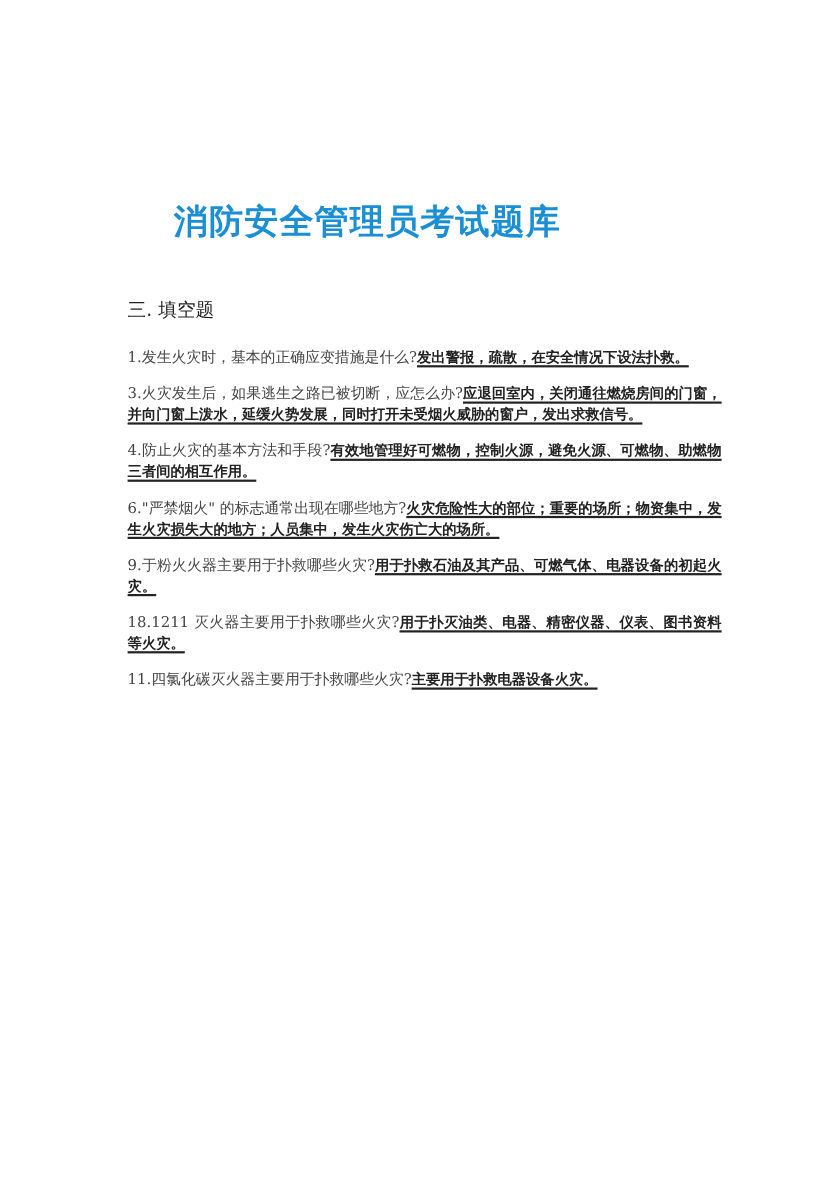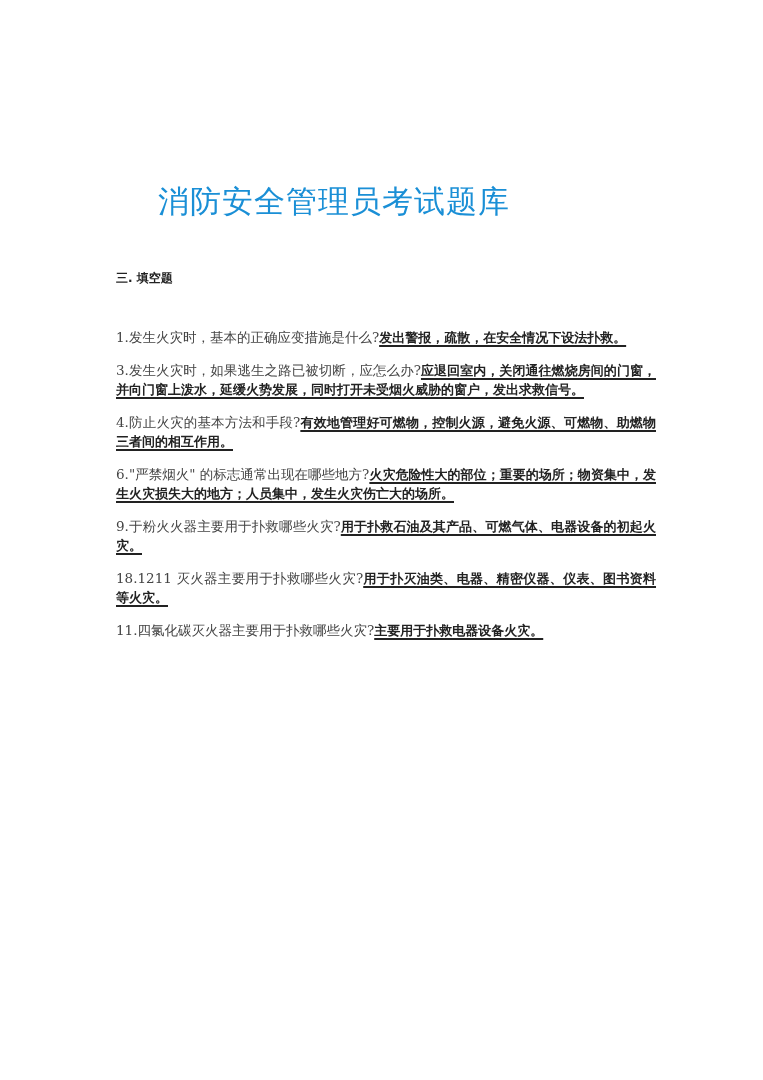--- a/index.html
+++ b/index.html
@@ -15,37 +15,37 @@
       font-family: "DejaVu Serif", "Liberation Serif", serif;
       color: #222222;
     }
     .page-title {
       position: absolute;
       top: 160px;
       left: 0;
       width: 668px;
       text-align: center;
       font-family: "DejaVu Sans", "Liberation Sans", sans-serif;
-      font-weight: normal;
+      font-weight: bold;
       font-size: 31px;
       letter-spacing: 1px;
       color: #1a8fd6;
     }
     .section-heading {
       position: absolute;
       top: 270px;
       left: 116px;
       font-family: "DejaVu Sans", "Liberation Sans", sans-serif;
-      font-weight: bold;
-      font-size: 12px;
+      font-weight: normal;
+      font-size: 17px;
       color: #222222;
     }
     .qa-list {
       position: absolute;
-      top: 328px;
+      top: 316px;
       left: 116px;
       width: 540px;
     }
     .qa-item {
       font-size: 13.5px;
       line-height: 19.5px;
       margin: 0 0 13px 0;
       text-align: justify;
     }
     .qa-item .num,
@@ -67,21 +67,21 @@
 <body>
 
 <h1 class="page-title">消防安全管理员考试题库</h1>
 
 <div class="section-heading">三. 填空题</div>
 
 <div class="qa-list">
   <p class="qa-item"><span class="num">1.</span><span class="question">发生火灾时，基本的正确应变措施是什么?</span><span class="answer">发出警报，疏散，在安全情况下设法扑救。</span></p>
 
 
-  <p class="qa-item"><span class="num">3.</span><span class="question">发生火灾时，如果逃生之路已被切断，应怎么办?</span><span class="answer">应退回室内，关闭通往燃烧房间的门窗，并向门窗上泼水，延缓火势发展，同时打开未受烟火威胁的窗户，发出求救信号。</span></p>
+  <p class="qa-item"><span class="num">3.</span><span class="question">火灾发生后，如果逃生之路已被切断，应怎么办?</span><span class="answer">应退回室内，关闭通往燃烧房间的门窗，并向门窗上泼水，延缓火势发展，同时打开未受烟火威胁的窗户，发出求救信号。</span></p>
 
   <p class="qa-item"><span class="num">4.</span><span class="question">防止火灾的基本方法和手段?</span><span class="answer">有效地管理好可燃物，控制火源，避免火源、可燃物、助燃物三者间的相互作用。</span></p>
 
 
   <p class="qa-item"><span class="num">6.</span><span class="question">"严禁烟火" 的标志通常出现在哪些地方?</span><span class="answer">火灾危险性大的部位；重要的场所；物资集中，发生火灾损失大的地方；人员集中，发生火灾伤亡大的场所。</span></p>
 
 
 
   <p class="qa-item"><span class="num">9.</span><span class="question">于粉火火器主要用于扑救哪些火灾?</span><span class="answer">用于扑救石油及其产品、可燃气体、电器设备的初起火灾。</span></p>
 

